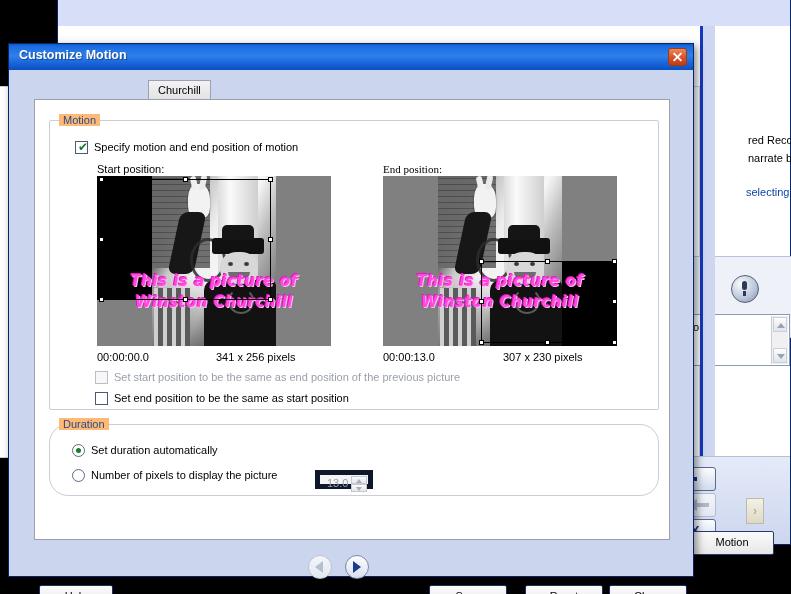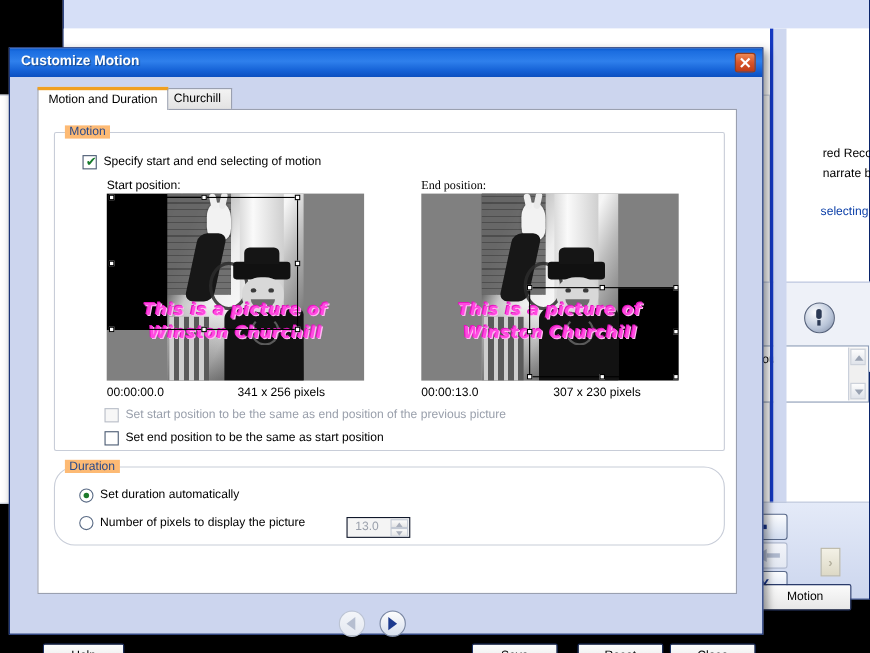--- a/index.html
+++ b/index.html
@@ -180,21 +180,21 @@
   .selrect .h{position:absolute;width:5px;height:5px;background:#fff;border:1px solid #000;box-sizing:border-box;}
   .selrect .h.nw{left:-3px;top:-3px;} .selrect .h.n{left:50%;margin-left:-3px;top:-3px;}
   .selrect .h.ne{right:-3px;top:-3px;} .selrect .h.w{left:-3px;top:50%;margin-top:-3px;}
   .selrect .h.e{right:-3px;top:50%;margin-top:-3px;} .selrect .h.sw{left:-3px;bottom:-3px;}
   .selrect .h.s{left:50%;margin-left:-3px;bottom:-3px;} .selrect .h.se{right:-3px;bottom:-3px;}
 
   .meta{position:absolute;font-size:11px;}
 
   
   #sec-box{position:absolute;left:265px;top:45px;width:58px;height:19px;background:#f4f4f4;
-     border:1px solid #0f172a;box-sizing:border-box;}
+     border:5px solid #0f172a;box-sizing:border-box;}
   #sec-val{position:absolute;left:7px;top:2px;color:#9aa0ac;font-size:11px;}
   #sec-spin{position:absolute;right:1px;top:1px;width:16px;height:15px;}
   .spin-b{position:absolute;left:0;width:16px;height:8px;background:linear-gradient(to bottom,#fafafa,#e6e6e6);
      border:1px solid #c3c9d4;box-sizing:border-box;cursor:pointer;}
   .spin-b.up{top:0;} .spin-b.dn{top:8px;}
   .spin-b i{position:absolute;left:4px;top:2px;width:0;height:0;border-left:3px solid transparent;
      border-right:3px solid transparent;}
   .spin-b.up i{border-bottom:4px solid #a8aebb;}
   .spin-b.dn i{border-top:4px solid #a8aebb;}
 
@@ -273,33 +273,32 @@
 
     <div id="dlg-title">
       <div id="dlg-title-text">Customize Motion</div>
       <div id="dlg-close">
         <span class="x1"></span>
           <span class="x2"></span>
       </div>
     </div>
 
     <div id="tabstrip">
-      <div class="tab" id="tab-motion">Motion and Duration</div>
       <div class="tab" id="tab-transition">Churchill</div>
     </div>
 
     <div id="tabpage">
 
       <div class="group" id="grp-motion">
         <div class="group-title">Motion</div>
 
         <div class="cbx" style="left:25px;top:20px;">
           <span class="chk">✔</span>
         </div>
-        <div class="cbl" style="left:44px;top:20px;">Specify start and end selecting of motion</div>
+        <div class="cbl" style="left:44px;top:20px;">Specify motion and end position of motion</div>
 
         <div class="prev-label" style="left:47px;top:42px;">Start position:</div>
         <div class="prev" style="left:47px;top:55px;">
           <div class="photo">
             <div class="brick"></div>
               <div class="door"></div>
               <div class="rail"></div>
             <div class="hand"></div>
               <div class="arm"></div>
               <div class="wheel"></div>

